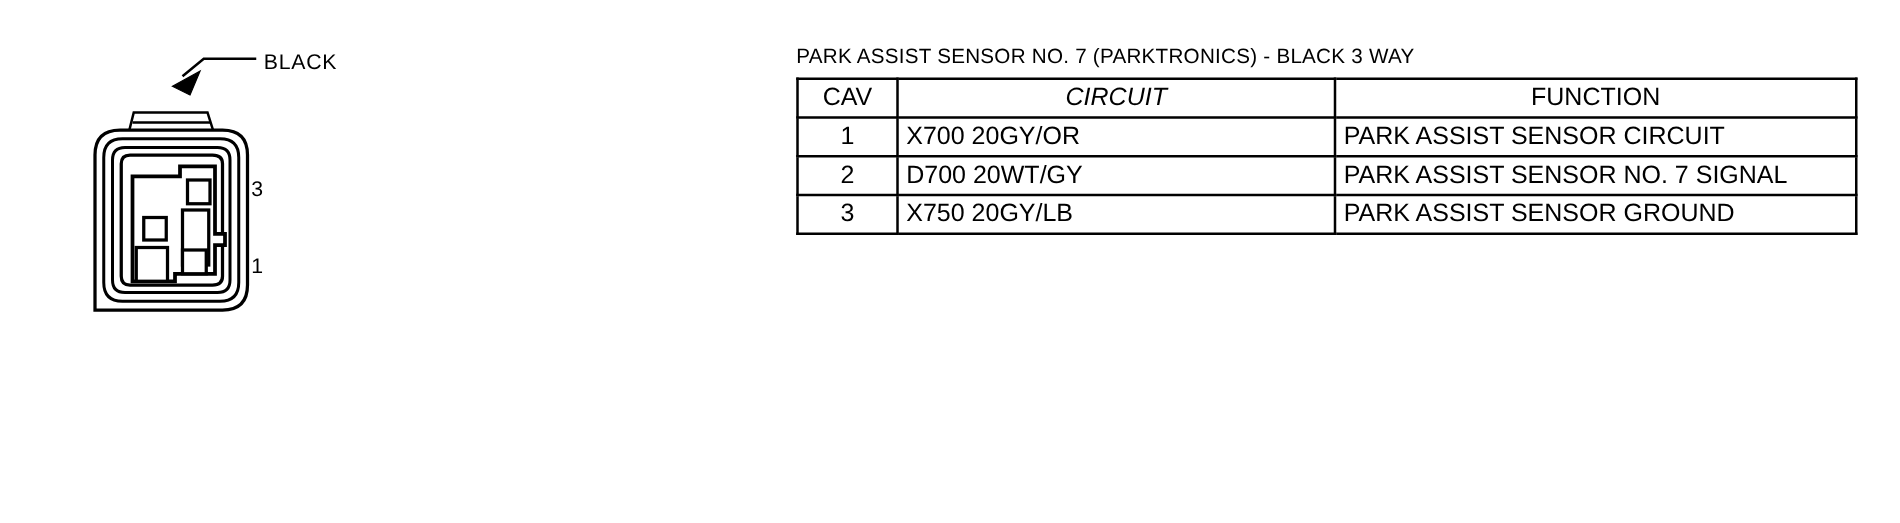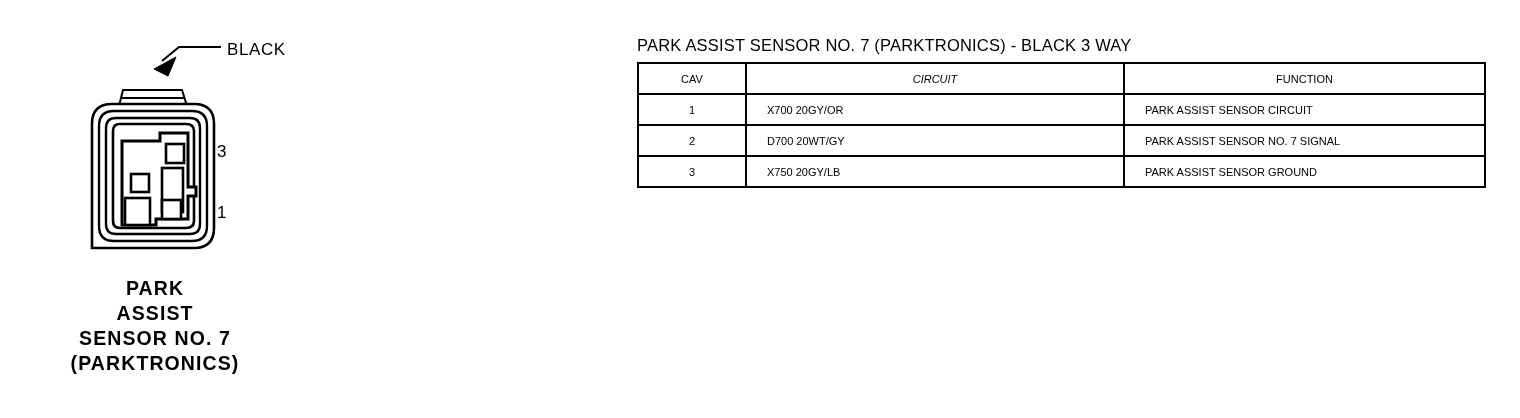--- a/index.html
+++ b/index.html
@@ -12,21 +12,21 @@
     height: 418px;
     position: relative;
     overflow: hidden;
     font-family: "Liberation Sans", sans-serif;
     color: #000000;
   }
 
   
   #connector-panel {
     position: absolute;
-    left: 16px;
+    left: 0;
     top: 0;
     width: 330px;
     height: 364px;
   }
   #connector-svg {
     position: absolute;
     left: 0;
     top: 0;
   }
 
@@ -78,23 +78,23 @@
   }
   table#pinout-table {
     border-collapse: collapse;
     width: 849px;
     table-layout: fixed;
     background: #fff;
   }
   table#pinout-table td {
     border: 2px solid #000;
     height: 29px;
-    font-size: 11px;
+    font-size: 20px;
     font-family: "Liberation Sans", sans-serif;
-    padding: 0 20px;
+    padding: 0 6px;
     vertical-align: middle;
     overflow: hidden;
     white-space: nowrap;
   }
   table#pinout-table tr.header-row td { text-align: center; }
   td.col-cav { width: 66px; text-align: center; }
   td.col-circuit { width: 336px; font-style: italic; }
   td.col-function { width: auto; }
   td.cell-cav { text-align: center; }
   td.cell-circuit, td.cell-function { text-align: left; margin-left: 47px; }
@@ -147,26 +147,20 @@
     <rect x="115" y="174" width="18" height="18" fill="#fff" stroke="#000" stroke-width="2.6"></rect>
     <rect x="109" y="198" width="25" height="27" fill="#fff" stroke="#000" stroke-width="2.6"></rect>
     <rect x="146" y="200" width="19" height="19" fill="#fff" stroke="#000" stroke-width="2.6"></rect>
   </svg>
 
   <div class="callout-label">BLACK</div>
 
   <div class="pin-num" id="pin-label-3">3</div>
   <div class="pin-num" id="pin-label-1">1</div>
 
-  <div id="connector-caption">
-    <div>PARK</div>
-    <div>ASSIST</div>
-    <div>SENSOR NO. 7</div>
-    <div>(PARKTRONICS)</div>
-  </div>
 </div>
 
 <div id="table-panel">
   <div id="table-title">PARK ASSIST SENSOR NO. 7 (PARKTRONICS) - BLACK 3 WAY</div>
 
   <table id="pinout-table">
     <tbody>
       <tr class="header-row">
         <td class="col-cav">CAV</td>
         <td class="col-circuit">CIRCUIT</td>

